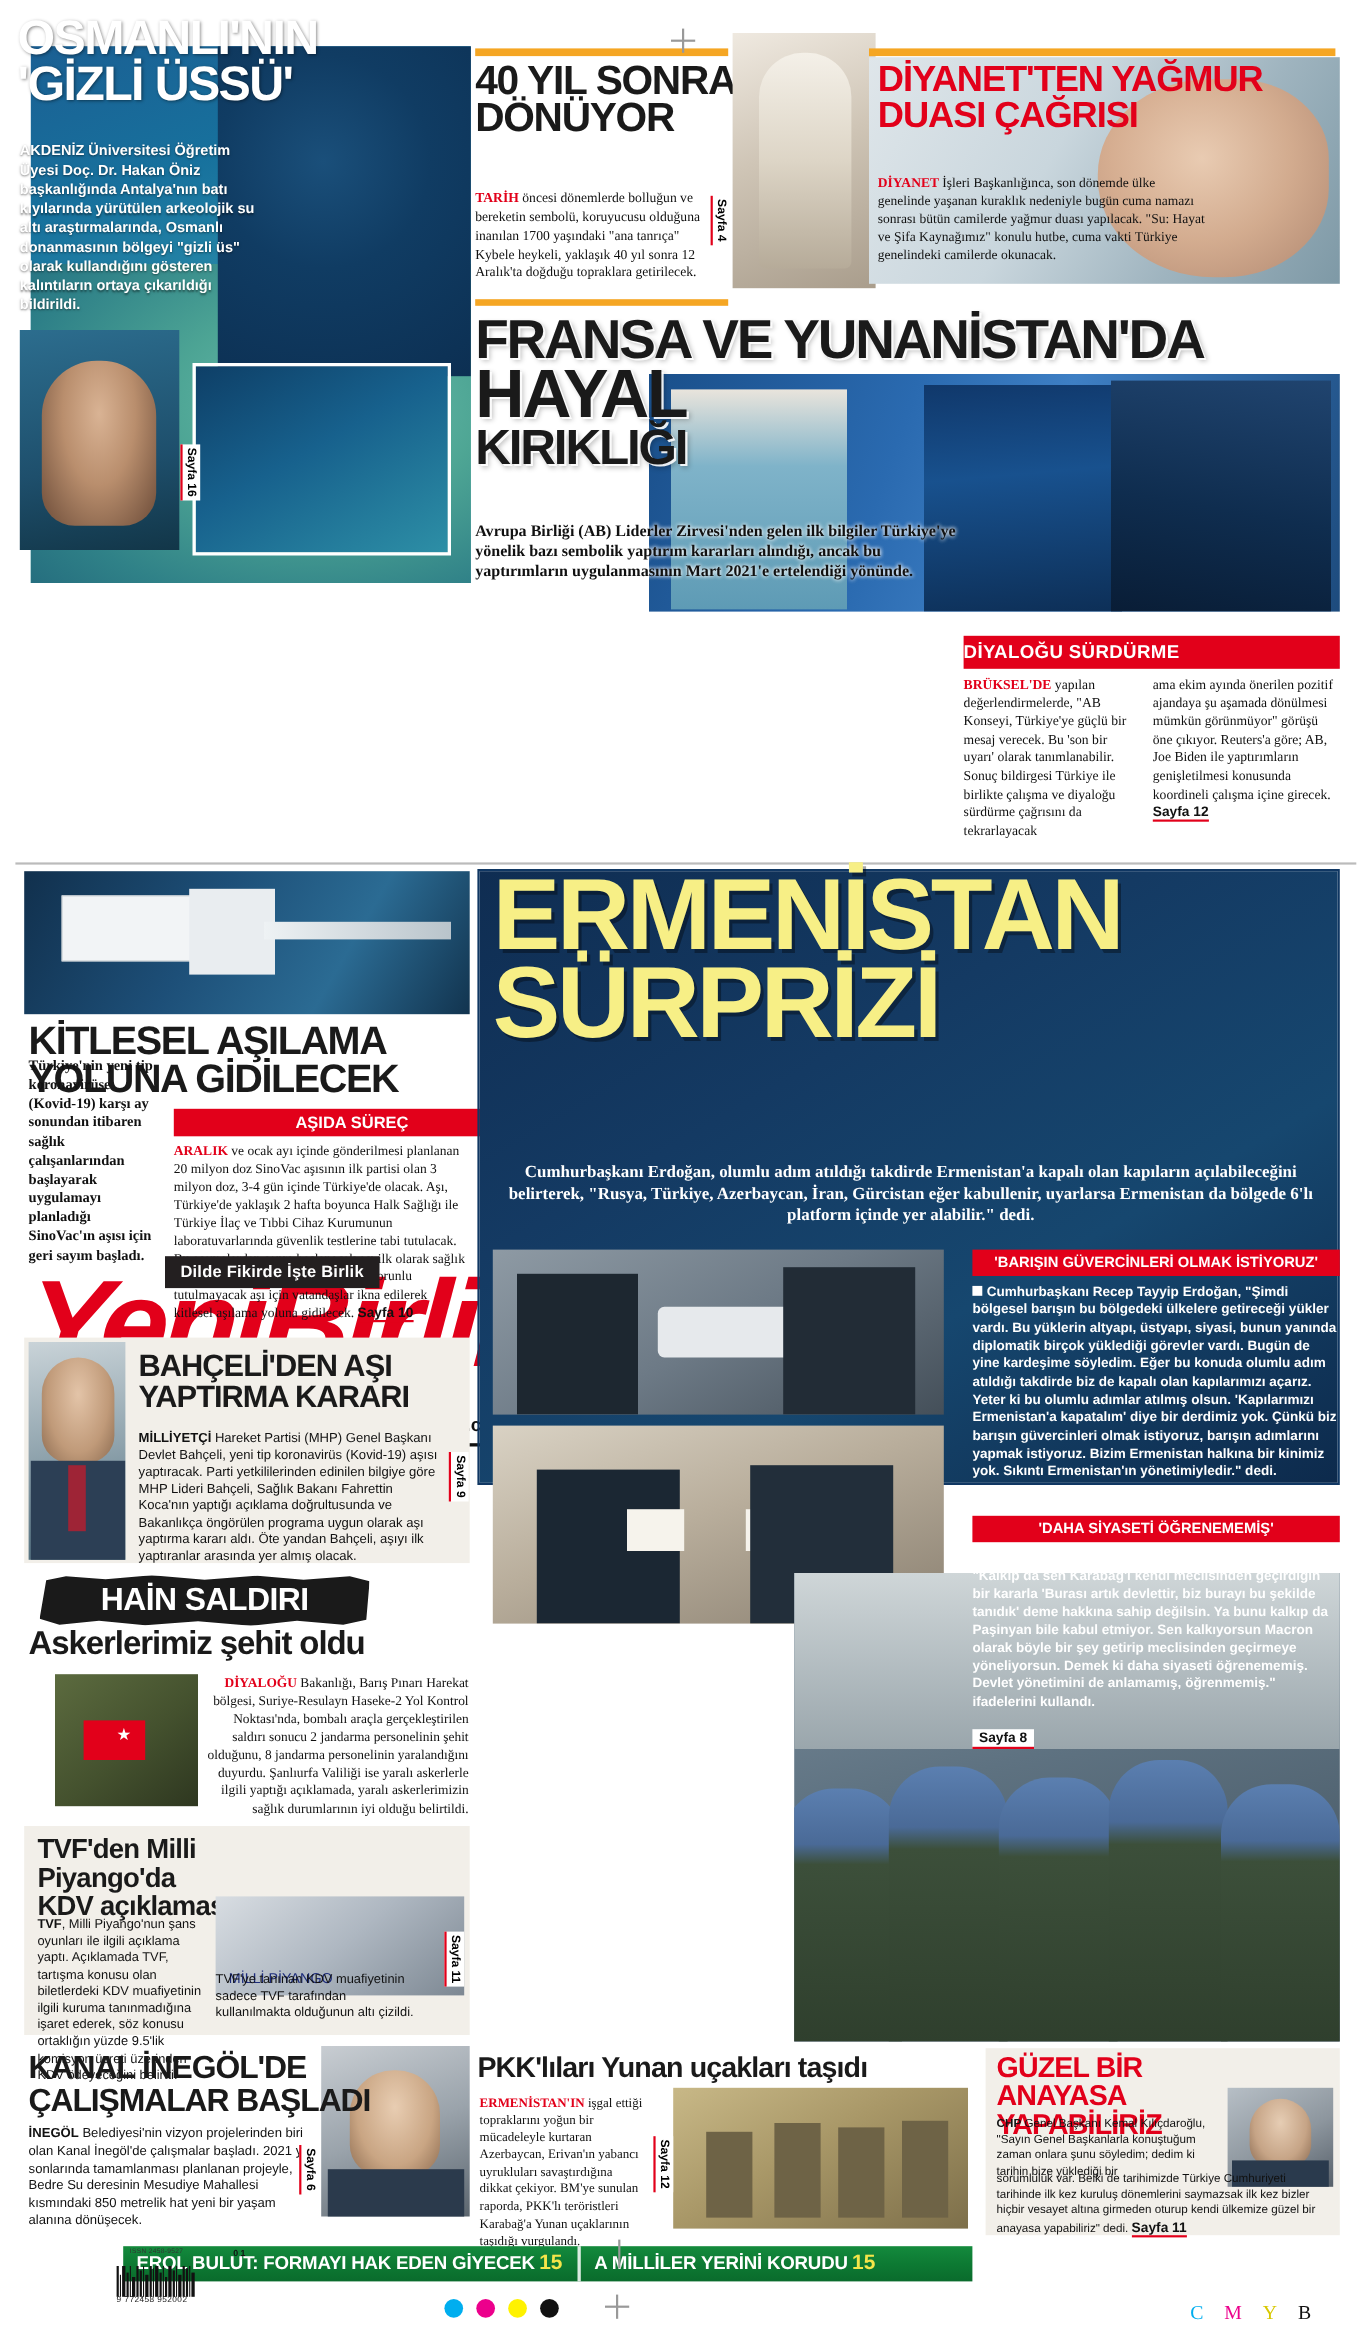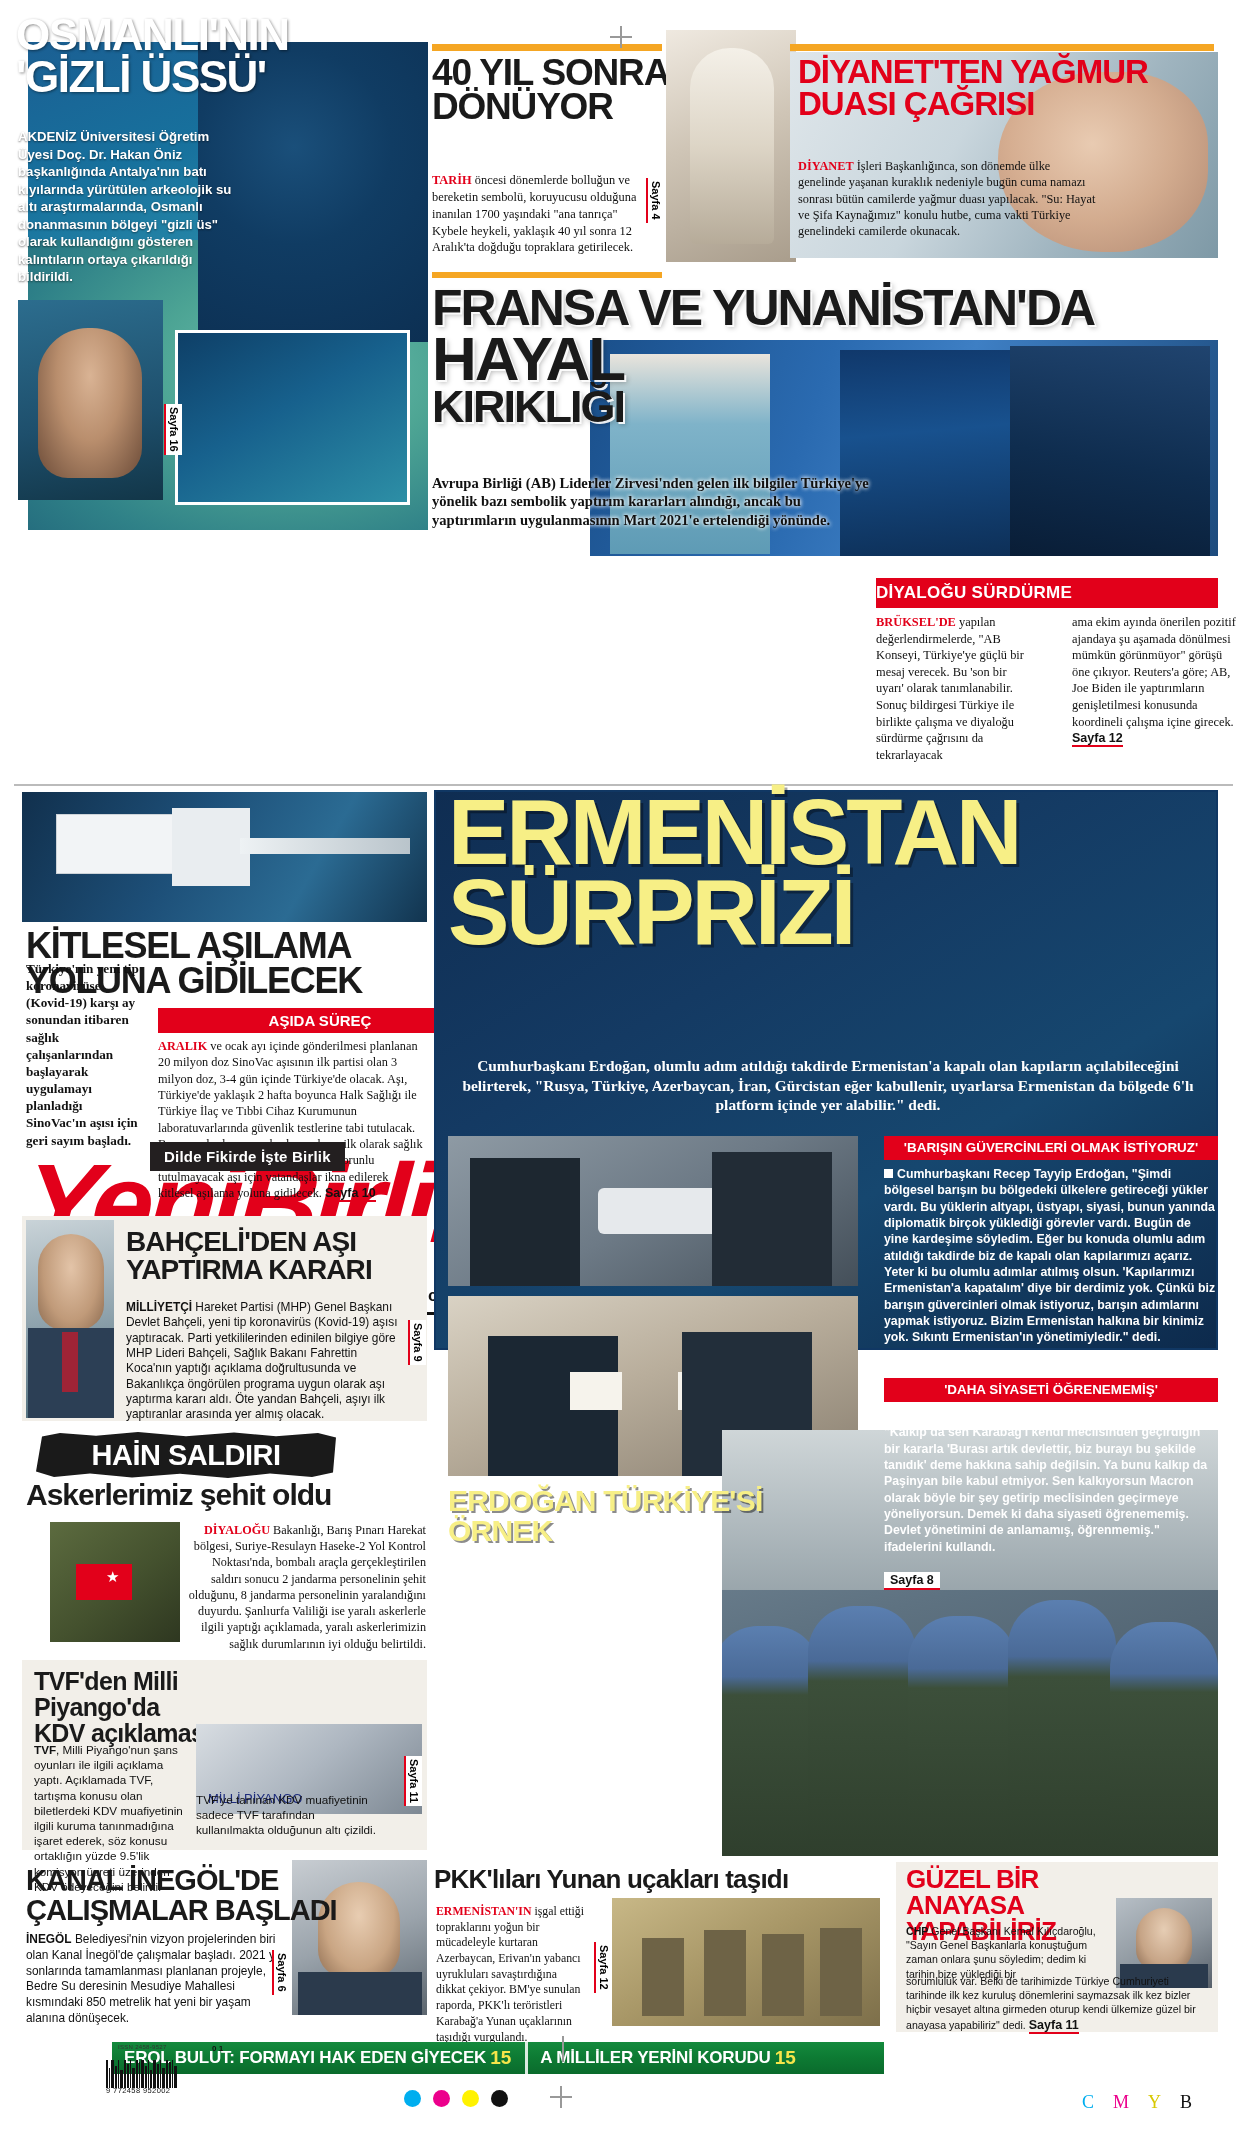--- a/index.html
+++ b/index.html
@@ -110,21 +110,21 @@
   #site{ position:absolute; left:286px; top:726px; font-size:17px; font-weight:bold; color:#111;}
   #price{ position:absolute; left:545px; top:728px; font-size:14.5px; font-weight:bold; color:#111;}
   #mast-rule{ position:absolute; left:26px; top:752px; width:840px; height:3px; background:#111; }
 
   
   #dialog-band{ position:absolute; left:876px; top:578px; width:342px; height:30px; background:#e2001a; z-index:7;}
   #dialog-band span{ display:block; text-align:left; color:#fff; font-weight:bold; font-size:17px; line-height:30px; letter-spacing:.3px;}
   #dialog-c1{ position:absolute; left:876px; top:614px; width:160px;
      font-family:"Liberation Serif",serif; font-size:12.4px; line-height:1.34; color:#111;}
   #dialog-c2{ position:absolute; left:1048px; top:614px; width:170px;
-     font-family:"Liberation Serif",serif; font-size:12.4px; line-height:1.34; color:#111;margin-left:24px;}
+     font-family:"Liberation Serif",serif; font-size:12.4px; line-height:1.34; color:#111;}
   #dialog-c1 b{ color:#e2001a; }
   .sayfa-inline{ font-weight:bold; font-size:12.5px; color:#111; white-space:nowrap;
      border-bottom:2px solid #e2001a; font-family:"Liberation Sans",sans-serif;}
 
   
   #body-rule{ position:absolute; left:14px; top:784px; width:1219px; height:2px; background:#bbb;}
   #vac-photo{ position:absolute; left:22px; top:792px; width:405px; height:130px;
      background:linear-gradient(120deg,#11304d,#1d4f78 40%,#2b6b93 70%,#12344f); overflow:hidden;}
   #vac-photo .box{ position:absolute; left:34px; top:22px; width:120px; height:60px; background:#f2f4f6; border:1px solid #cdd3d8;}
   #vac-photo .box2{ position:absolute; left:150px; top:16px; width:78px; height:78px; background:#e9edf0;}
@@ -463,24 +463,20 @@
       <div class="paper2"></div>
       <div class="b"></div>
   </div>
   <div id="erd-photo">
     <div class="tent"></div>
     <div class="s1"></div>
       <div class="s2"></div>
       <div class="s3"></div>
       <div class="s4"></div>
       <div class="s5"></div>
-  </div>
-  <div id="erd-band">
-    <span>ERDOĞAN TÜRKİYE'Sİ</span><br>
-    <span>ÖRNEK</span>
   </div>
   <div id="erd-body">
     <b>AZERBAYDAN</b><span> Cumhurbaşkanı İlham Aliyev de, Türkiye'nin dünya çapında güç merkezine dönüştüğünü belirterek, "Bugün Erdoğan Türkiye'si dünya için bir örnektir. Bağımsızlık, metlilik, cesaret ve geliriyetçilik örneğidir" değerlendirmesinde bulundu. Aliyev, yol yapımının bitmesinden sonra Şuşa'ya Cumhurbaşkanı Erdoğan'la birlikte gideceklerini açıkladı.</span>
   </div>
 
   <div id="q1-band">
     <span>'BARIŞIN GÜVERCİNLERİ OLMAK İSTİYORUZ'</span>
   </div>
   <div id="q1-body">
     <span class="sq"></span><span>Cumhurbaşkanı Recep Tayyip Erdoğan, "Şimdi bölgesel barışın bu bölgedeki ülkelere getireceği yükler vardı. Bu yüklerin altyapı, üstyapı, siyasi, bunun yanında diplomatik birçok yüklediği görevler vardı. Bugün de yine kardeşime söyledim. Eğer bu konuda olumlu adım atıldığı takdirde biz de kapalı olan kapılarımızı açarız. Yeter ki bu olumlu adımlar atılmış olsun. 'Kapılarımızı Ermenistan'a kapatalım' diye bir derdimiz yok. Çünkü biz barışın güvercinleri olmak istiyoruz, barışın adımlarını yapmak istiyoruz. Bizim Ermenistan halkına bir kinimiz yok. Sıkıntı Ermenistan'ın yönetimiyledir." dedi.</span>

